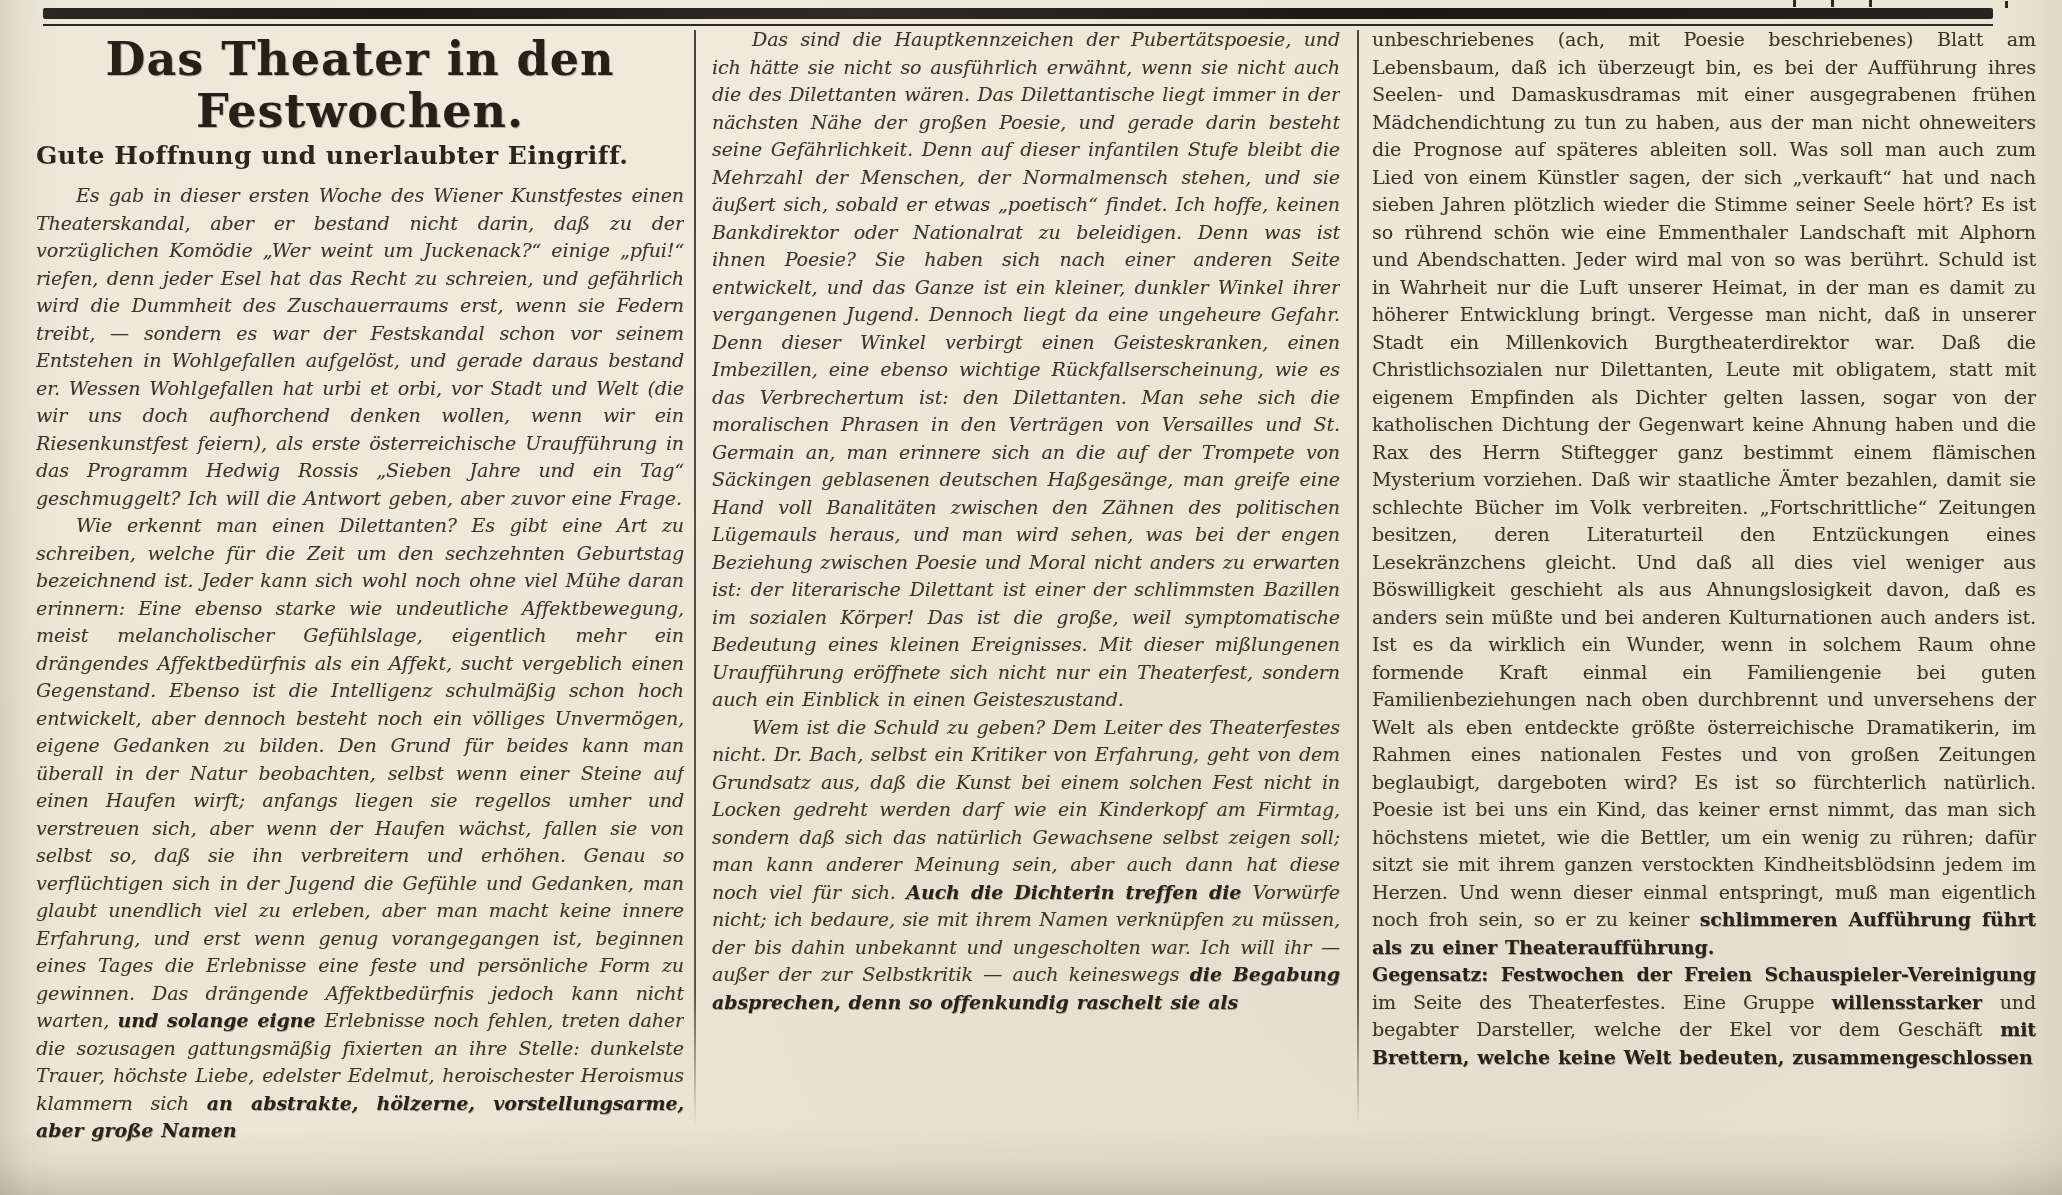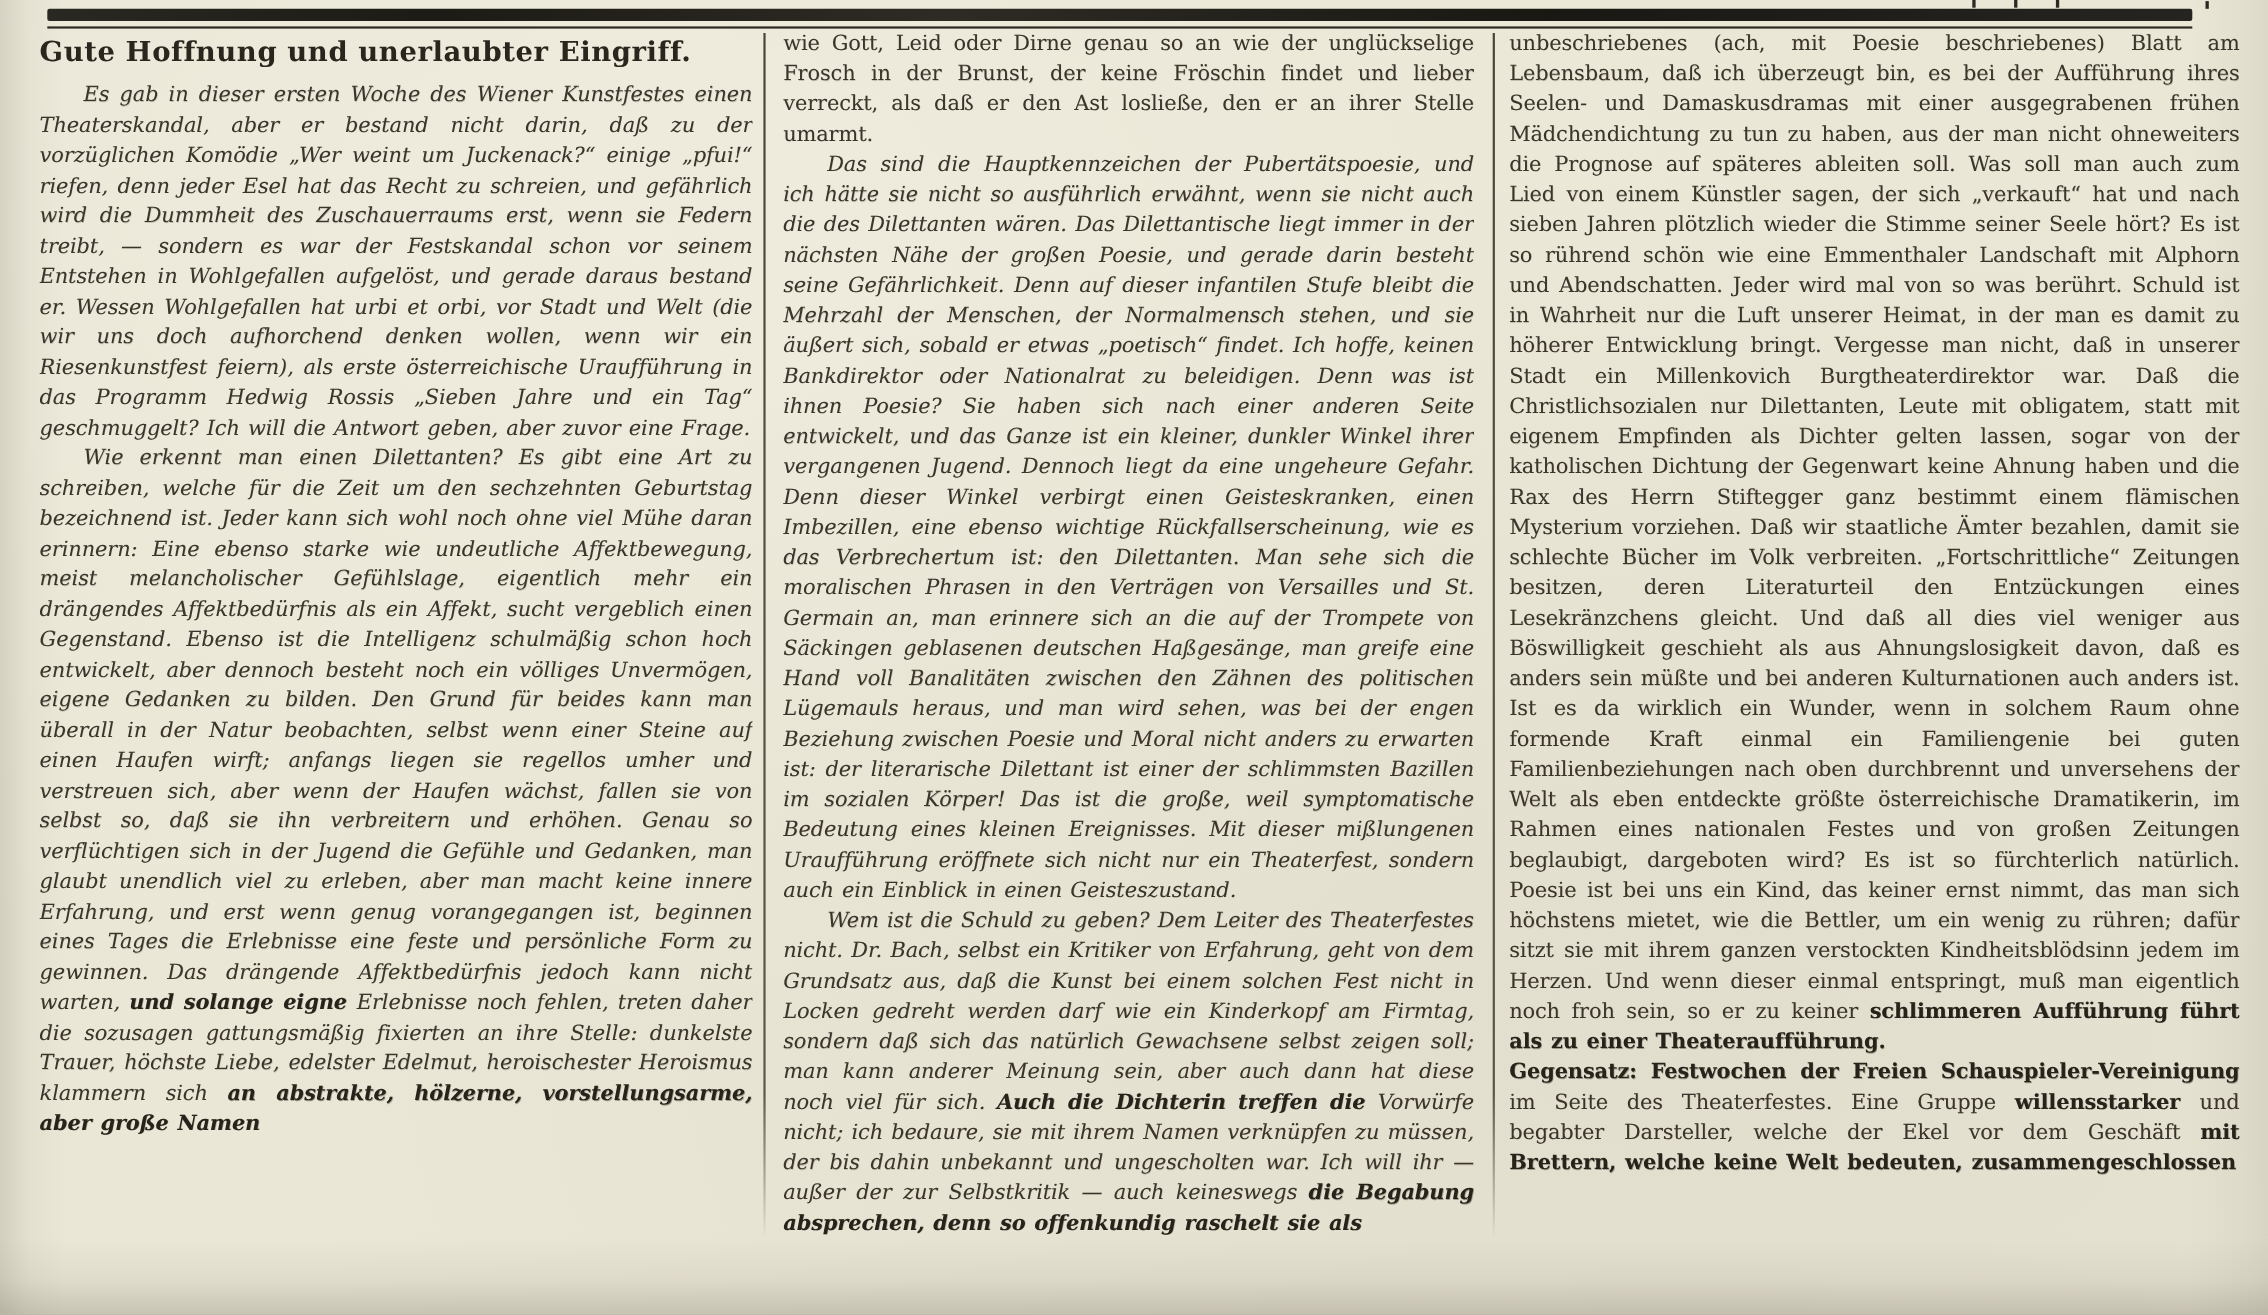--- a/index.html
+++ b/index.html
@@ -70,30 +70,30 @@
 
 <div class="page">
   <div class="rule-thick"></div>
   <div class="rule-thin"></div>
   <div class="top-marks"></div>
 
   <div class="divider d1"></div>
   <div class="divider d2"></div>
 
   <div class="col col1">
+    <h1 class="headline">Das Theater in den Festwochen.</h1>
     <h2 class="subheadline">Gute Hoffnung und unerlaubter Eingriff.</h2>
     <div class="body-text">
         <p class="indent"><span>Es gab in dieser ersten Woche des Wiener Kunstfestes einen Theaterskandal, aber er bestand nicht darin, daß zu der vorzüglichen Komödie „Wer weint um Juckenack?“ einige „pfui!“ riefen, denn jeder Esel hat das Recht zu schreien, und gefährlich wird die Dummheit des Zuschauerraums erst, wenn sie Federn treibt, — sondern es war der Festskandal schon vor seinem Entstehen in Wohlgefallen aufgelöst, und gerade daraus bestand er. Wessen Wohlgefallen hat urbi et orbi, vor Stadt und Welt (die wir uns doch aufhorchend denken wollen, wenn wir ein Riesenkunstfest feiern), als erste österreichische Uraufführung in das Programm Hedwig Rossis „Sieben Jahre und ein Tag“ geschmuggelt? Ich will die Antwort geben, aber zuvor eine Frage.</span></p>
         <p class="indent"><span>Wie erkennt man einen Dilettanten? Es gibt eine Art zu schreiben, welche für die Zeit um den sechzehnten Geburtstag bezeichnend ist. Jeder kann sich wohl noch ohne viel Mühe daran erinnern: Eine ebenso starke wie undeutliche Affektbewegung, meist melancholischer Gefühlslage, eigentlich mehr ein drängendes Affektbedürfnis als ein Affekt, sucht vergeblich einen Gegenstand. Ebenso ist die Intelligenz schulmäßig schon hoch entwickelt, aber dennoch besteht noch ein völliges Unvermögen, eigene Gedanken zu bilden. Den Grund für beides kann man überall in der Natur beobachten, selbst wenn einer Steine auf einen Haufen wirft; anfangs liegen sie regellos umher und verstreuen sich, aber wenn der Haufen wächst, fallen sie von selbst so, daß sie ihn verbreitern und erhöhen. Genau so verflüchtigen sich in der Jugend die Gefühle und Gedanken, man glaubt unendlich viel zu erleben, aber man macht keine innere Erfahrung, und erst wenn genug vorangegangen ist, beginnen eines Tages die Erlebnisse eine feste und persönliche Form zu gewinnen. Das drängende Affektbedürfnis jedoch kann nicht warten, </span><span class="ink-heavy">und solange eigne </span><span>Erlebnisse noch fehlen, treten daher die sozusagen gattungsmäßig fixierten an ihre Stelle: dunkelste Trauer, höchste Liebe, edelster Edelmut, heroischester Heroismus klammern sich </span><span class="ink-heavy">an abstrakte, hölzerne, vorstellungsarme, aber große Namen</span></p>
       </div>
   </div>
 
   <div class="col col2">
     <div class="body-text">
-        <p class=""><span>wie Gott, Leid oder Dirne genau so an wie der unglückselige Frosch in der Brunst, der keine Fröschin findet und lieber verreckt, als daß er den Ast losließe, den er an ihrer Stelle umarmt.</span></p>
         <p class="indent"><span>Das sind die Hauptkennzeichen der Pubertätspoesie, und ich hätte sie nicht so ausführlich erwähnt, wenn sie nicht auch die des Dilettanten wären. Das Dilettantische liegt immer in der nächsten Nähe der großen Poesie, und gerade darin besteht seine Gefährlichkeit. Denn auf dieser infantilen Stufe bleibt die Mehrzahl der Menschen, der Normalmensch stehen, und sie äußert sich, sobald er etwas „poetisch“ findet. Ich hoffe, keinen Bankdirektor oder Nationalrat zu beleidigen. Denn was ist ihnen Poesie? Sie haben sich nach einer anderen Seite entwickelt, und das Ganze ist ein kleiner, dunkler Winkel ihrer vergangenen Jugend. Dennoch liegt da eine ungeheure Gefahr. Denn dieser Winkel verbirgt einen Geisteskranken, einen Imbezillen, eine ebenso wichtige Rückfallserscheinung, wie es das Verbrechertum ist: den Dilettanten. Man sehe sich die moralischen Phrasen in den Verträgen von Versailles und St. Germain an, man erinnere sich an die auf der Trompete von Säckingen geblasenen deutschen Haßgesänge, man greife eine Hand voll Banalitäten zwischen den Zähnen des politischen Lügemauls heraus, und man wird sehen, was bei der engen Beziehung zwischen Poesie und Moral nicht anders zu erwarten ist: der literarische Dilettant ist einer der schlimmsten Bazillen im sozialen Körper! Das ist die große, weil symptomatische Bedeutung eines kleinen Ereignisses. Mit dieser mißlungenen Uraufführung eröffnete sich nicht nur ein Theaterfest, sondern auch ein Einblick in einen Geisteszustand.</span></p>
         <p class="indent"><span>Wem ist die Schuld zu geben? Dem Leiter des Theaterfestes nicht. Dr. Bach, selbst ein Kritiker von Erfahrung, geht von dem Grundsatz aus, daß die Kunst bei einem solchen Fest nicht in Locken gedreht werden darf wie ein Kinderkopf am Firmtag, sondern daß sich das natürlich Gewachsene selbst zeigen soll; man kann anderer Meinung sein, aber auch dann hat diese noch viel für sich. </span><span class="ink-heavy">Auch die Dichterin treffen die </span><span>Vorwürfe nicht; ich bedaure, sie mit ihrem Namen verknüpfen zu müssen, der bis dahin unbekannt und ungescholten war. Ich will ihr — außer der zur Selbstkritik — auch keineswegs </span><span class="ink-heavy">die Begabung absprechen, denn so offenkundig raschelt sie als</span></p>
       </div>
   </div>
 
   <div class="col col3">
     <div class="body-text">
         <p class=""><span>unbeschriebenes (ach, mit Poesie beschriebenes) Blatt am Lebensbaum, daß ich überzeugt bin, es bei der Aufführung ihres Seelen- und Damaskusdramas mit einer ausgegrabenen frühen Mädchendichtung zu tun zu haben, aus der man nicht ohneweiters die Prognose auf späteres ableiten soll. Was soll man auch zum Lied von einem Künstler sagen, der sich „verkauft“ hat und nach sieben Jahren plötzlich wieder die Stimme seiner Seele hört? Es ist so rührend schön wie eine Emmenthaler Landschaft mit Alphorn und Abendschatten. Jeder wird mal von so was berührt. Schuld ist in Wahrheit nur die Luft unserer Heimat, in der man es damit zu höherer Entwicklung bringt. Vergesse man nicht, daß in unserer Stadt ein Millenkovich Burgtheaterdirektor war. Daß die Christlichsozialen nur Dilettanten, Leute mit obligatem, statt mit eigenem Empfinden als Dichter gelten lassen, sogar von der katholischen Dichtung der Gegenwart keine Ahnung haben und die Rax des Herrn Stiftegger ganz bestimmt einem flämischen Mysterium vorziehen. Daß wir staatliche Ämter bezahlen, damit sie schlechte Bücher im Volk verbreiten. „Fortschrittliche“ Zeitungen besitzen, deren Literaturteil den Entzückungen eines Lesekränzchens gleicht. Und daß all dies viel weniger aus Böswilligkeit geschieht als aus Ahnungslosigkeit davon, daß es anders sein müßte und bei anderen Kulturnationen auch anders ist. Ist es da wirklich ein Wunder, wenn in solchem Raum ohne formende Kraft einmal ein Familiengenie bei guten Familienbeziehungen nach oben durchbrennt und unversehens der Welt als eben entdeckte größte österreichische Dramatikerin, im Rahmen eines nationalen Festes und von großen Zeitungen beglaubigt, dargeboten wird? Es ist so fürchterlich natürlich. Poesie ist bei uns ein Kind, das keiner ernst nimmt, das man sich höchstens mietet, wie die Bettler, um ein wenig zu rühren; dafür sitzt sie mit ihrem ganzen verstockten Kindheitsblödsinn jedem im Herzen. Und wenn dieser einmal entspringt, muß man eigentlich noch froh sein, so er zu keiner </span><span class="ink-heavy">schlimmeren Aufführung führt als zu einer Theateraufführung.</span></p>
         <p class=""><span class="ink-heavy">Gegensatz: Festwochen der Freien Schauspieler-Vereinigung </span><span>im Seite des Theaterfestes. Eine Gruppe </span><span class="ink-heavy">willensstarker </span><span>und begabter Darsteller, welche der Ekel vor dem Geschäft </span><span class="ink-heavy">mit Brettern, welche keine Welt bedeuten, zusammengeschlossen</span></p>
       </div>

